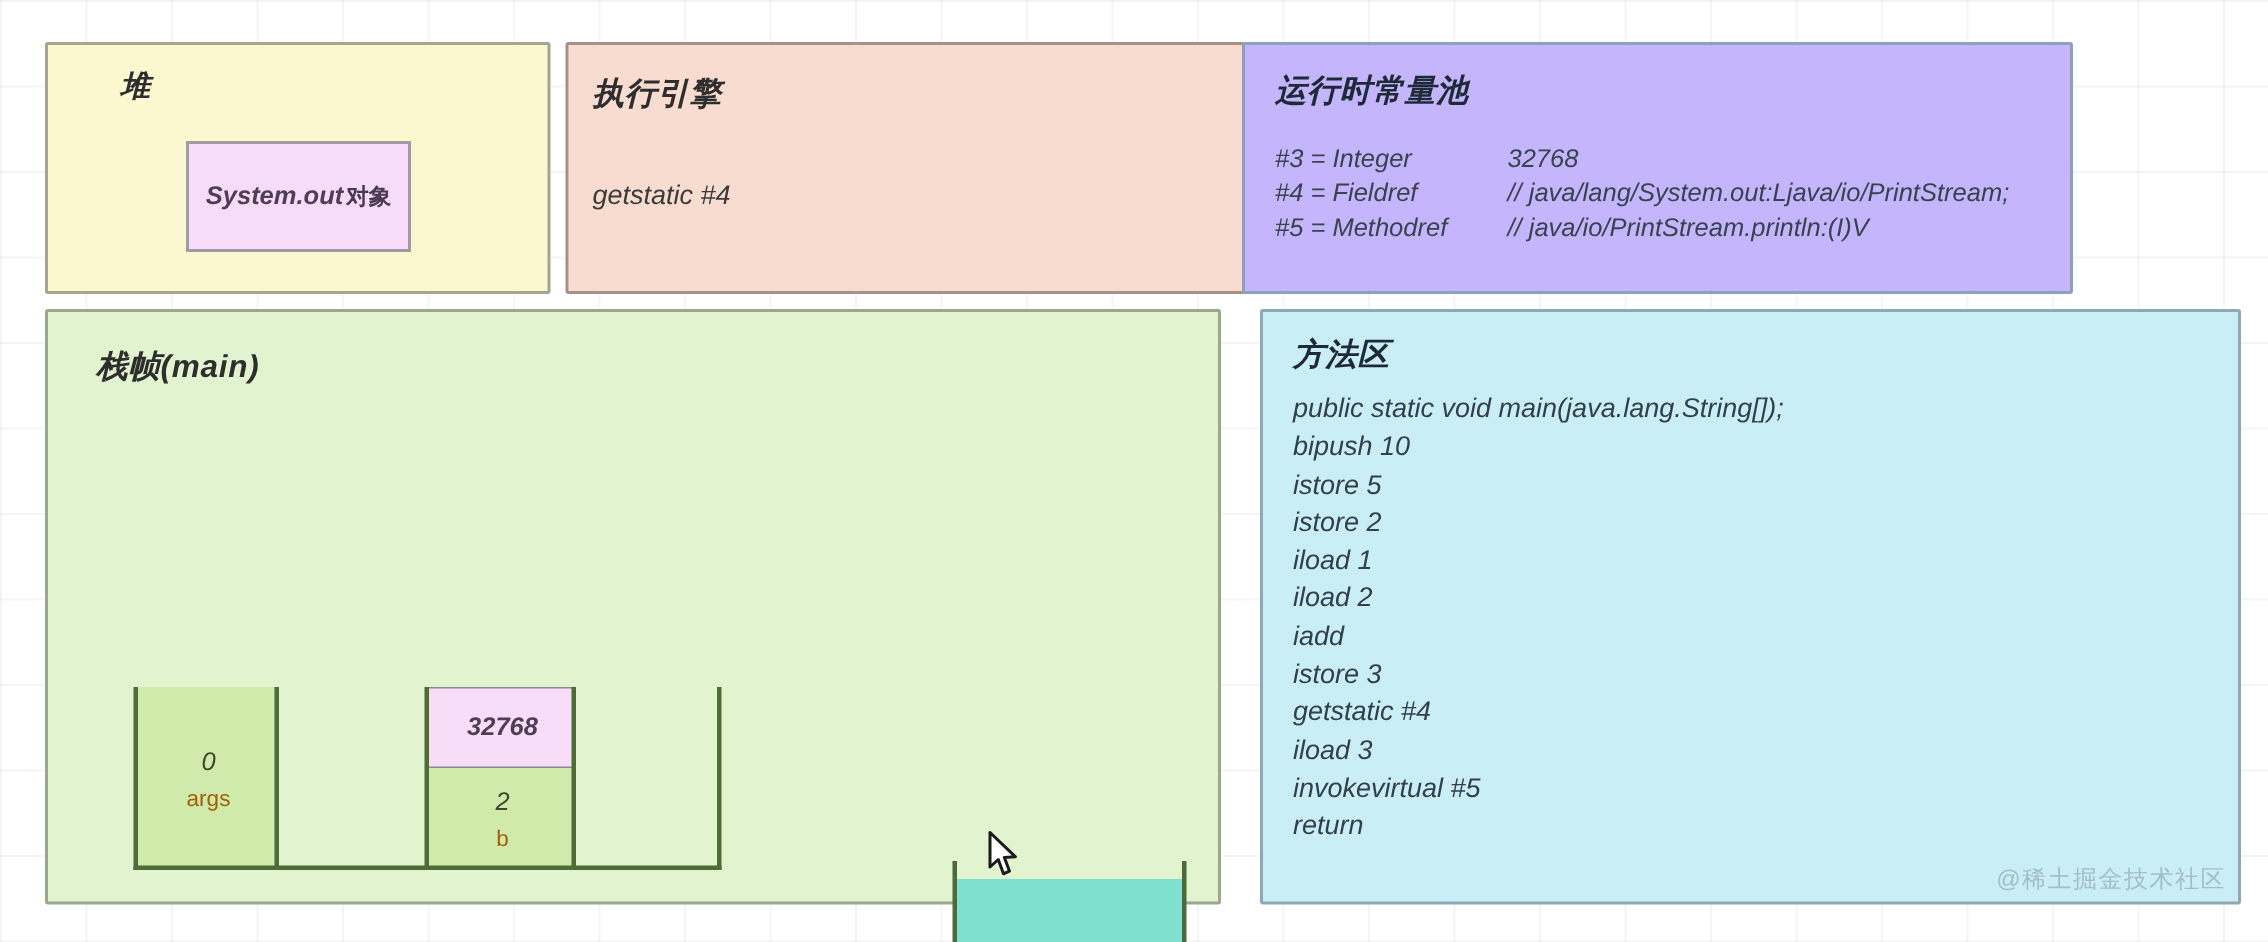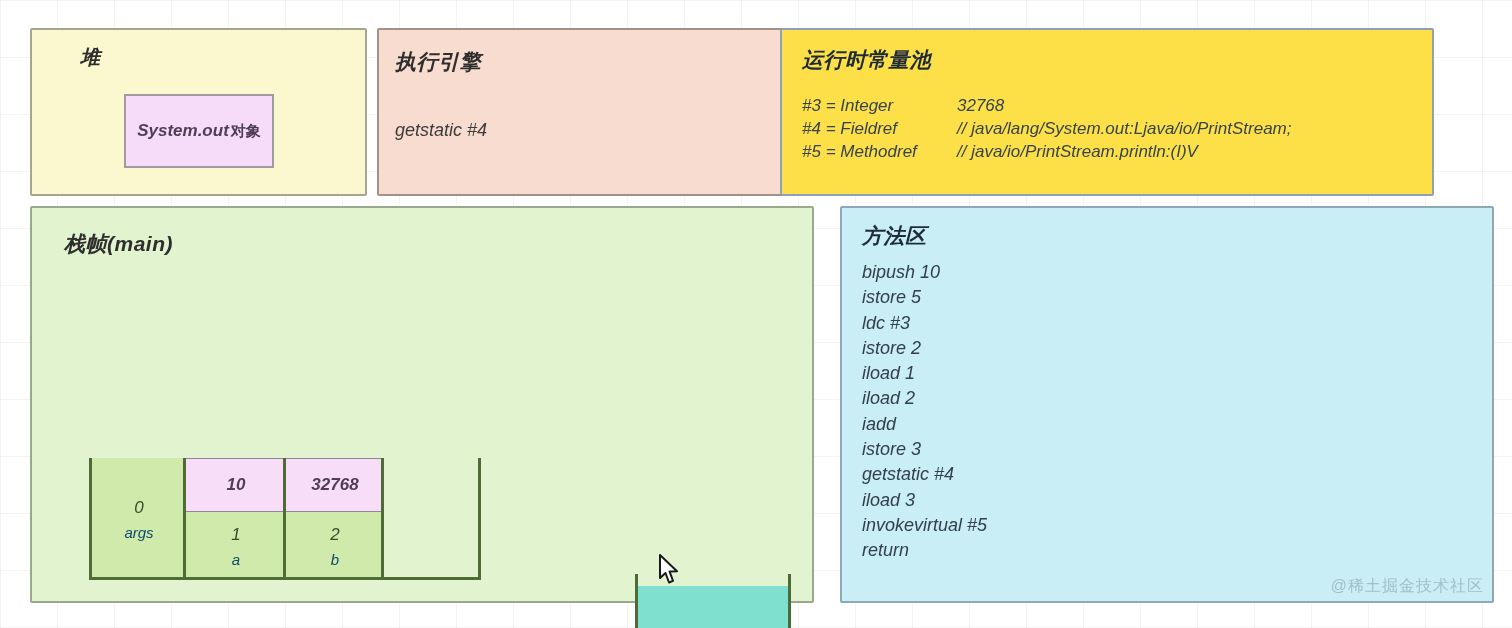--- a/index.html
+++ b/index.html
@@ -88,23 +88,23 @@
   #engine .instr {
     position: absolute;
     left: 16px; top: 90px;
     font-size: 18px;
     font-style: italic;
     color: #3b3b3b;
   }
 
   
   #const-pool {
-    left: 780px; top: 28px;
-    width: 654px; height: 168px;
-    background: #fde047;
+    left: 828px; top: 28px;
+    width: 554px; height: 168px;
+    background: #c4b5fd;
     border-color: #8fa0bb;
   }
   #const-pool .panel-title {
     position: absolute;
     left: 20px; top: 16px;
     font-size: 21px;
     color: #1e2a38;
   }
   #cp-rows {
     position: absolute;
@@ -195,21 +195,21 @@
     width: 100%; height: 68px;
     background: #cfeaab;
     display: flex; flex-direction: column;
     align-items: center; justify-content: center;
     gap: 6px;
   }
   .lvt-idx .num {
     font-size: 17px; font-style: italic; color: #3b4a2c;
   }
   .lvt-idx .nm {
-    font-size: 15px; font-style: italic; color: #0c4a6e;
+    font-size: 15px; color: #a16207;
   }
   .lvt-slot.empty .lvt-idx {
     top: 0; height: 122px;
   }
   .lvt-bottom {
     position: absolute;
     left: 0; bottom: 0;
     width: 100%; height: 3px;
     background: #4f6b36;
   }
@@ -276,23 +276,23 @@
         <div class="cp-row">
           <span class="cp-key">#5 = Methodref</span>
           <span class="cp-val">// java/io/PrintStream.println:(I)V</span>
         </div>
       </div>
   </div>
 
   <div class="panel" id="method-area">
     <div class="panel-title">方法区</div>
     <div id="ma-lines">
+        <div>public static void main(java.lang.String[]);</div>
         <div>bipush 10</div>
         <div>istore 5</div>
-        <div>ldc #3</div>
         <div>istore 2</div>
         <div>iload 1</div>
         <div>iload 2</div>
         <div>iadd</div>
         <div>istore 3</div>
         <div>getstatic #4</div>
         <div>iload 3</div>
         <div>invokevirtual #5</div>
         <div>return</div>
       </div>
@@ -302,27 +302,20 @@
   <div class="panel" id="stack-frame">
     <div class="panel-title">栈帧(main)</div>
 
     <div id="lvt">
         <div class="lvt-slot empty" style="left: 3px; width: 94px;">
           <div class="lvt-idx">
             <div class="num">0</div>
             <div class="nm">args</div>
           </div>
         </div>
-        <div class="lvt-slot" style="left: 97px; width: 100px;">
-          <div class="lvt-val">10</div>
-          <div class="lvt-idx">
-            <div class="num">1</div>
-            <div class="nm">a</div>
-          </div>
-        </div>
         <div class="lvt-slot" style="left: 197px; width: 98px;">
           <div class="lvt-val">32768</div>
           <div class="lvt-idx">
             <div class="num">2</div>
             <div class="nm">b</div>
           </div>
         </div>
         <div class="lvt-rail" style="left: 0px;"></div>
         <div class="lvt-rail" style="left: 94px;"></div>
         <div class="lvt-rail" style="left: 194px;"></div>

